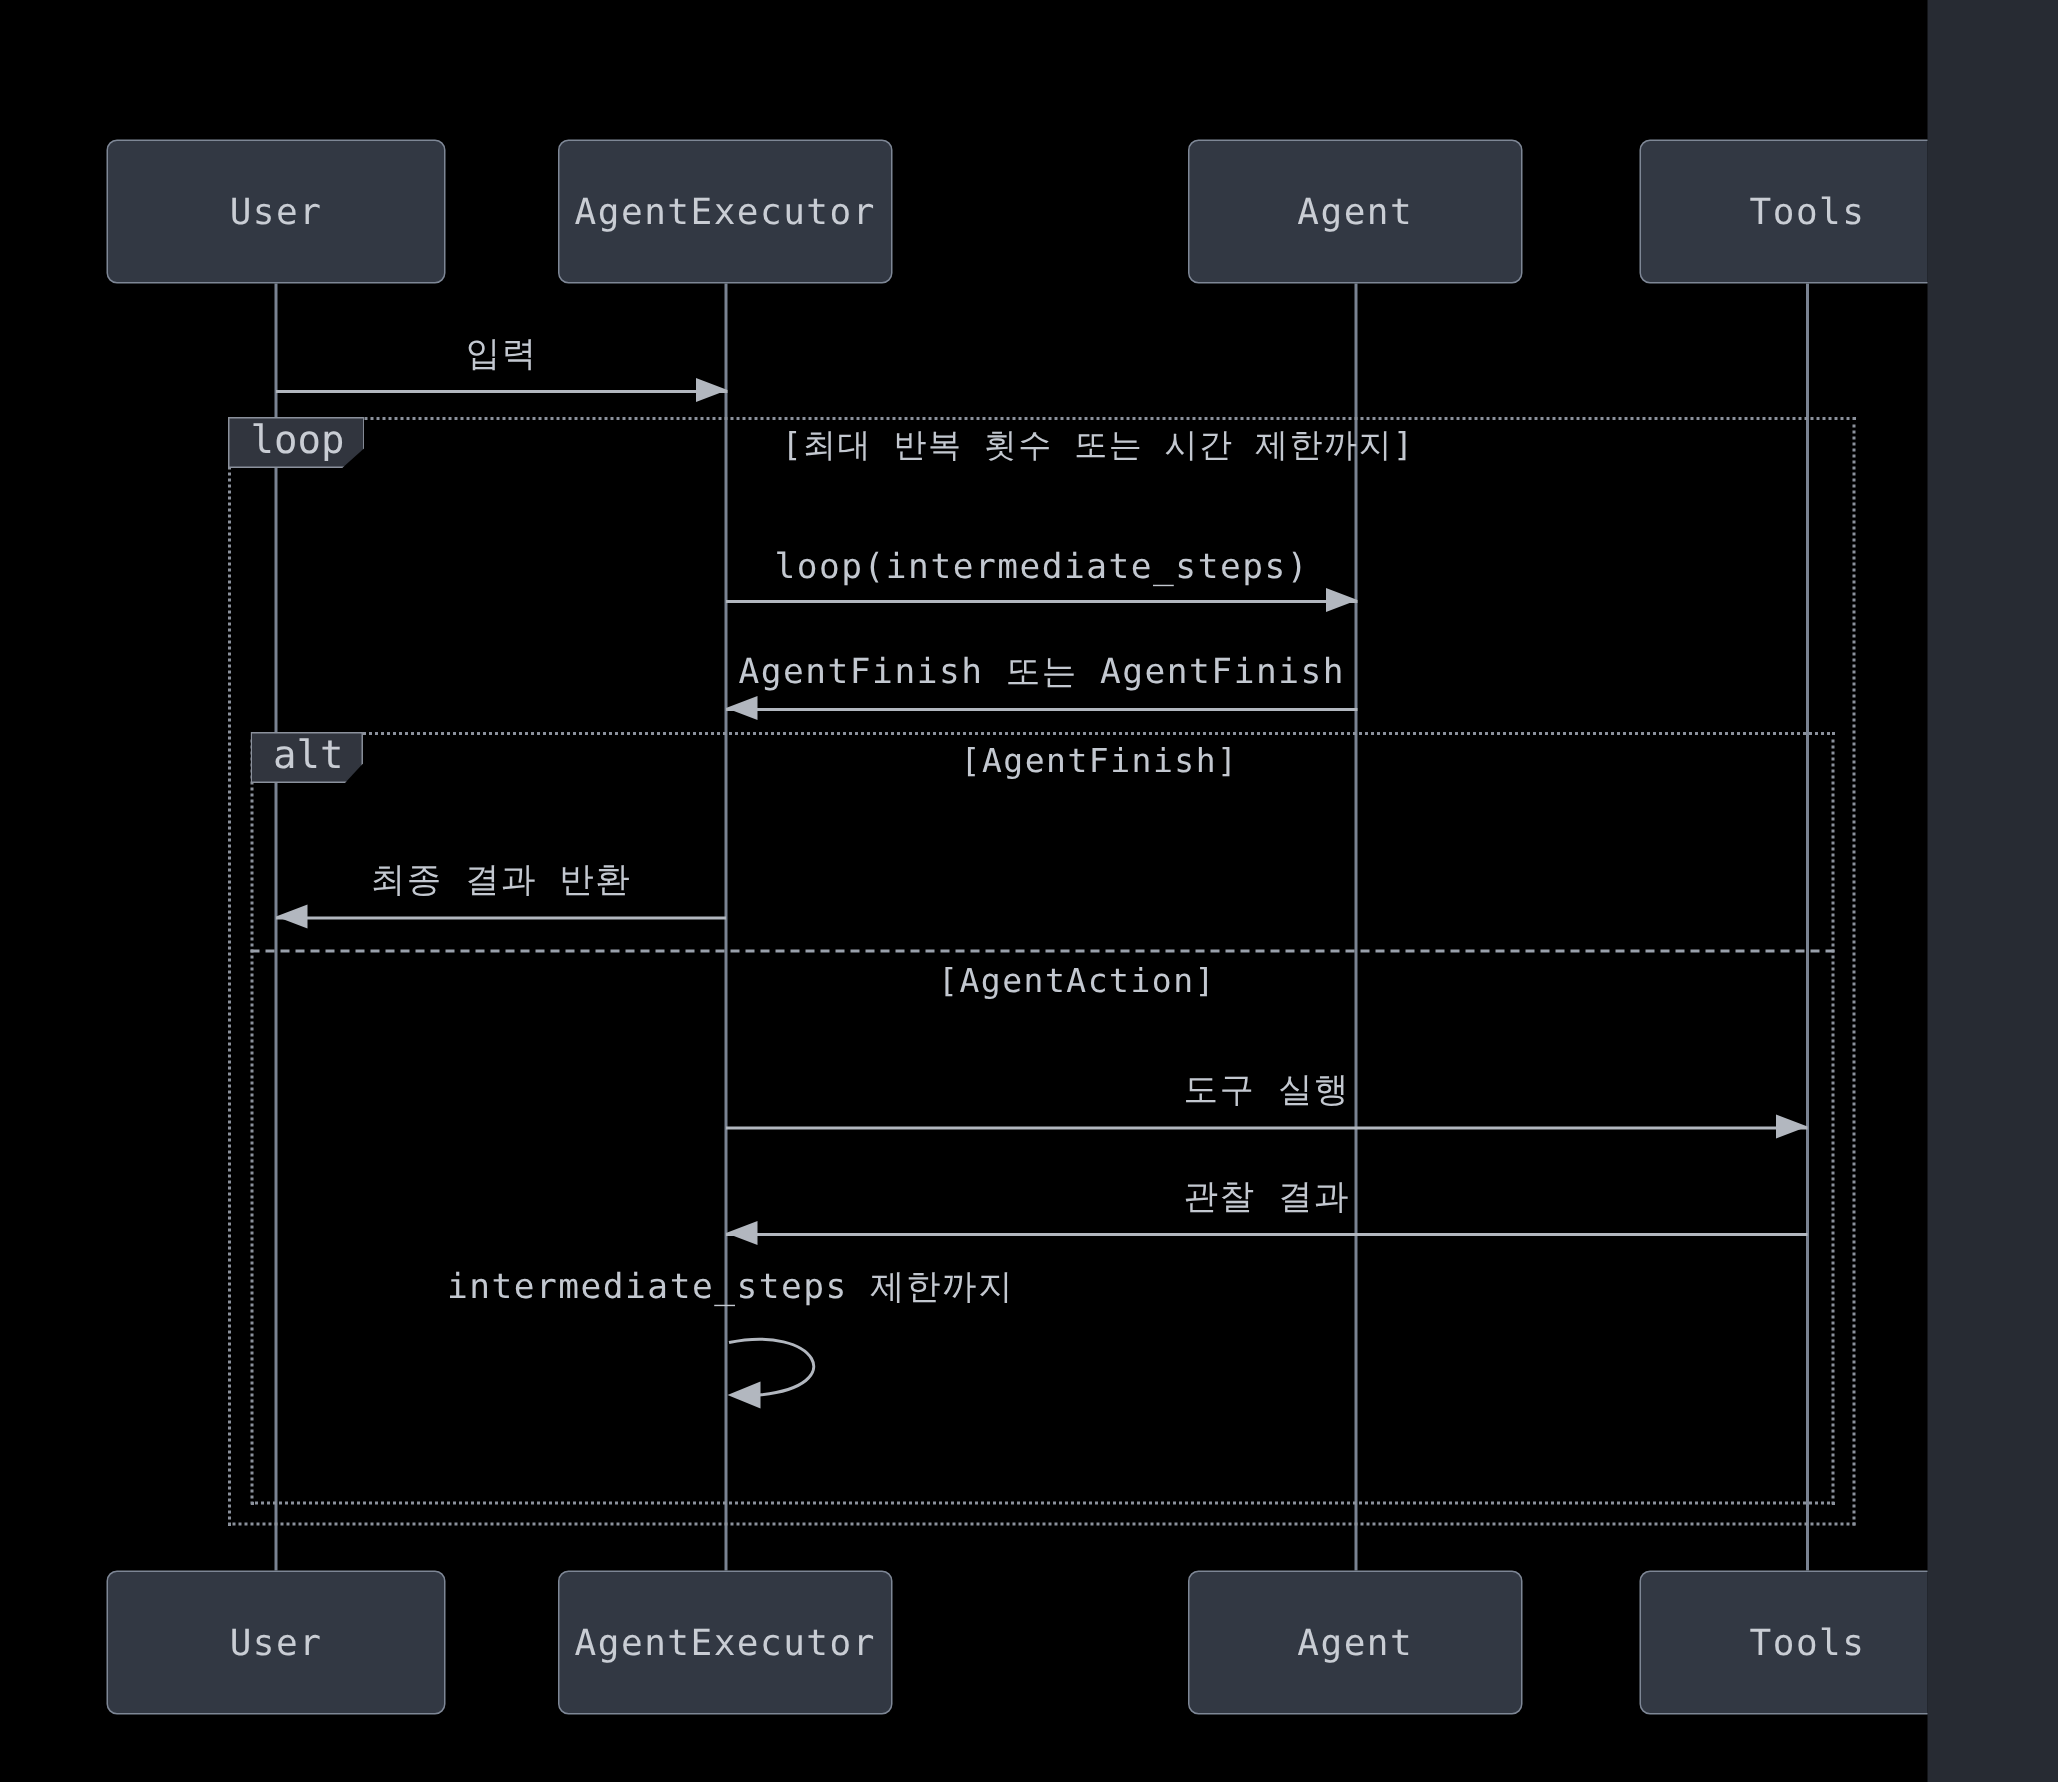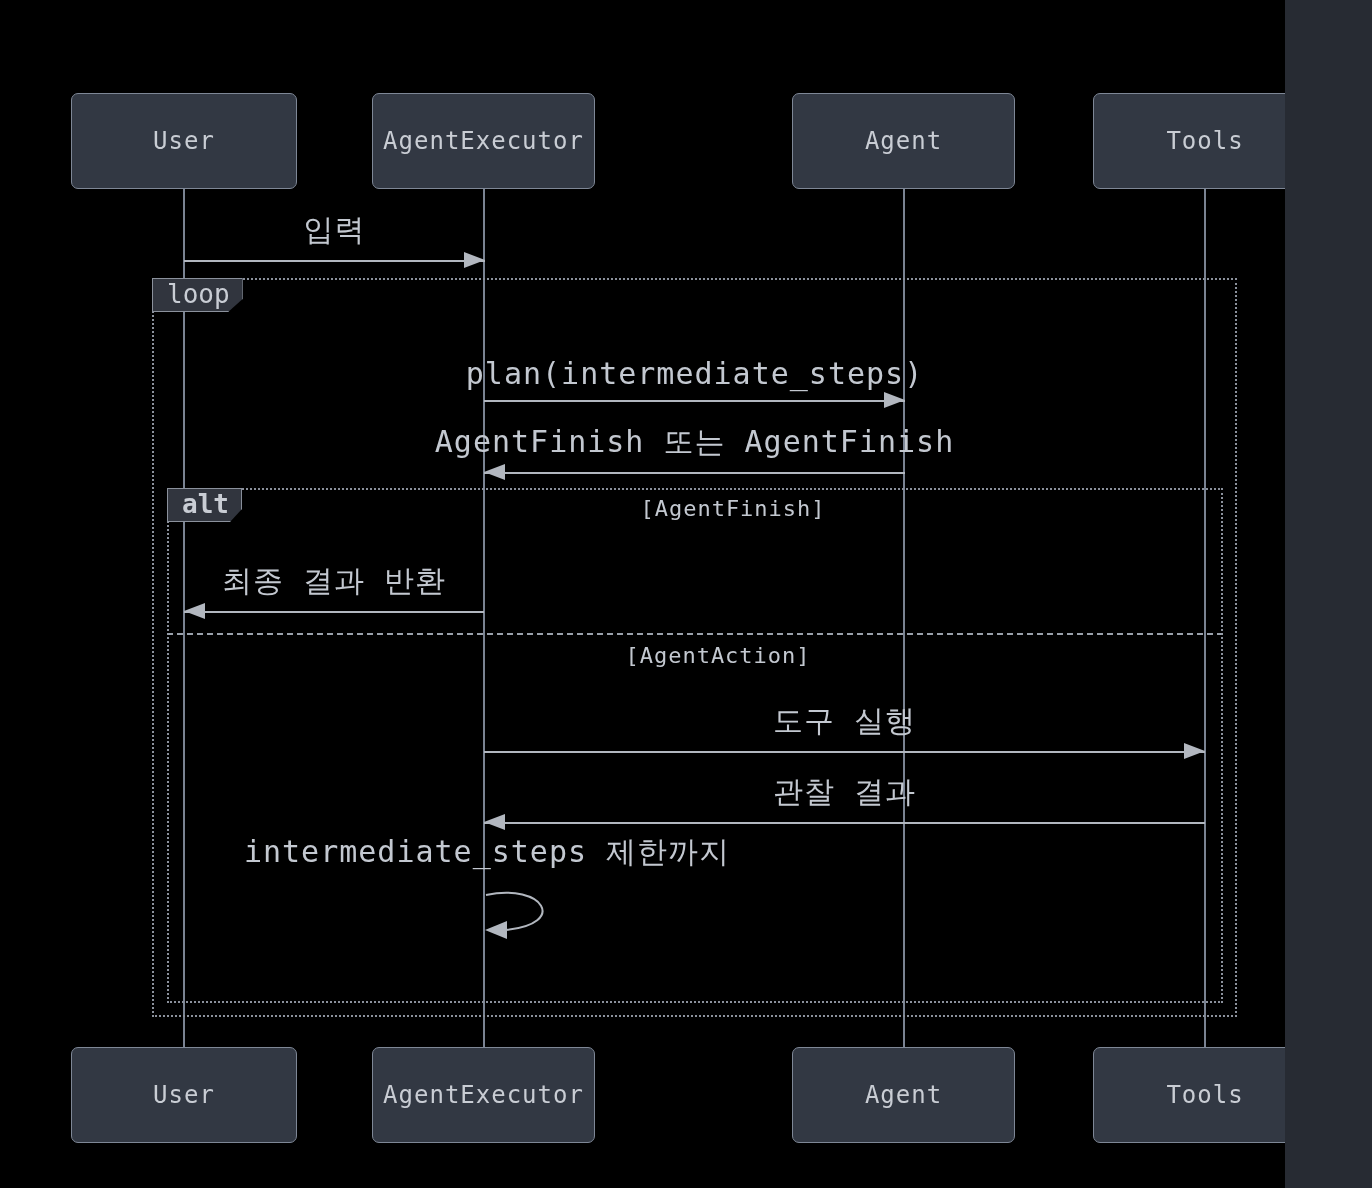--- a/index.html
+++ b/index.html
@@ -75,21 +75,21 @@
     position: absolute;
     left: 0; right: 0; top: 0;
     border-top: 2px solid #b2b7bf;
   }
   .msg-label {
     position: absolute;
     left: 50%;
     bottom: 9px;
     transform: translateX(-50%);
     white-space: nowrap;
-    font-size: 30px;
+    font-size: 23px;
     color: #c3c8d0;
     letter-spacing: 1px;
   }
   .arrowhead {
     position: absolute;
     top: -8px;
     width: 0; height: 0;
     border-top: 8px solid transparent;
     border-bottom: 8px solid transparent;
   }
@@ -123,35 +123,36 @@
   <div class="msg" style="left:184px; top:260px; width:301px;">
     <div class="msg-label">입력</div>
     <div class="msg-line"></div>
     <span class="arrowhead right"></span>
   </div>
 
   <div class="frame" style="left:152px; top:278px; width:1085px; height:739px;"></div>
   <div class="frame-tag" style="left:152px; top:278px;">
     <span>loop</span>
   </div>
+  <div class="cond" style="left:732px; top:297px;">[최대 반복 횟수 또는 시간 제한까지]</div>
 
   <div class="msg" style="left:484px; top:400px; width:421px;">
-    <div class="msg-label">plan(intermediate_steps)</div>
+    <div class="msg-label">loop(intermediate_steps)</div>
     <div class="msg-line"></div>
     <span class="arrowhead right"></span>
   </div>
 
   <div class="msg" style="left:484px; top:472px; width:421px;">
     <div class="msg-label">AgentFinish 또는 AgentFinish</div>
     <div class="msg-line"></div>
     <span class="arrowhead left"></span>
   </div>
 
   <div class="frame" style="left:167px; top:488px; width:1056px; height:515px;"></div>
-  <div class="frame-tag" style="left:167px; top:488px;font-weight:bold;">
+  <div class="frame-tag" style="left:167px; top:488px;">
     <span>alt</span>
   </div>
   <div class="cond" style="left:733px; top:508px;text-align:center;">[AgentFinish]</div>
 
   <div class="msg" style="left:184px; top:611px; width:300px;">
     <div class="msg-label">최종 결과 반환</div>
     <div class="msg-line"></div>
     <span class="arrowhead left"></span>
   </div>
 

